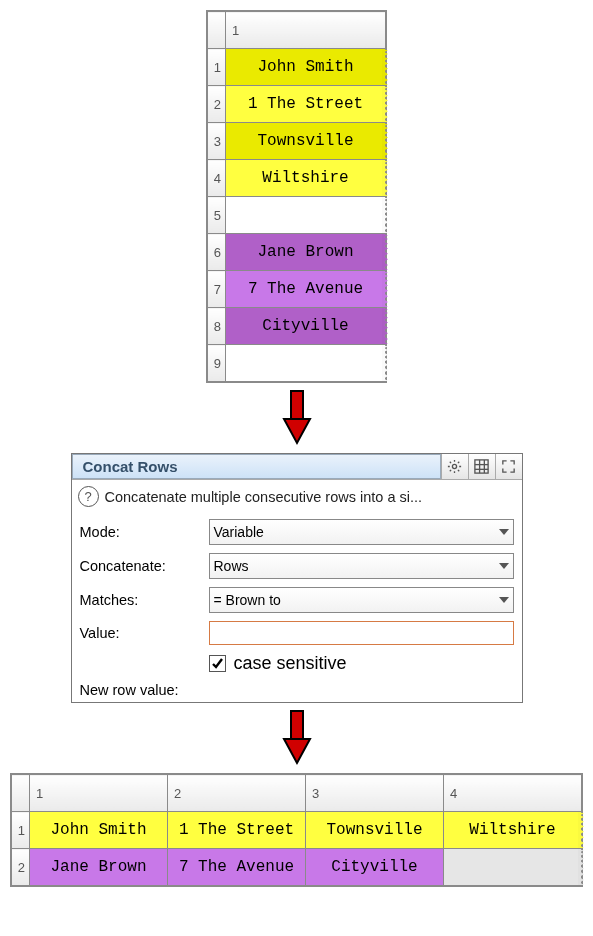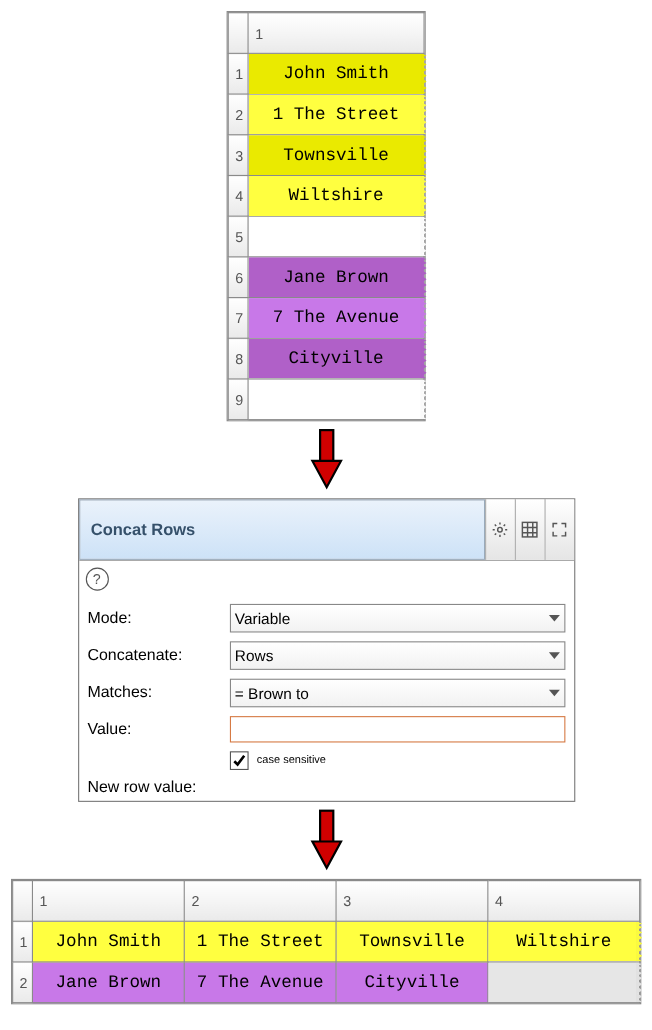--- a/index.html
+++ b/index.html
@@ -20,31 +20,31 @@
 .y2{background:#ffff40!important}
 .p1{background:#b060c8!important}
 .p2{background:#c878e8!important}
 .grey{background:#e6e6e6!important}
 
 .arrow{width:34px;height:58px;display:block}
 .arrow .out{stroke:#000;stroke-width:2;fill:#d00000}
 
 .panel{width:452px;border:1px solid #777;background:#fff;box-sizing:border-box;font-size:14.5px}
 .phead{display:flex;align-items:stretch;border-bottom:1px solid #aaa}
-.phead .title{flex:1;background:linear-gradient(#eaf2fb,#cde2f7);border:1px solid #9ab;color:#35506a;font-weight:600;padding:18px 10px;font-size:15px}
+.phead .title{flex:1;background:linear-gradient(#eaf2fb,#cde2f7);border:1px solid #9ab;color:#35506a;font-weight:600;padding:3px 10px;font-size:15px}
 .phead .btn{width:26px;display:flex;align-items:center;justify-content:center;border-left:1px solid #aaa;background:linear-gradient(#fff,#e5e5e5);color:#555}
 .phead svg{width:17px;height:17px;stroke:#555;fill:none;stroke-width:1.4}
 .pdesc{display:flex;align-items:center;gap:6px;padding:6px 8px 8px 6px;color:#222}
 .pdesc .q{width:19px;height:19px;border:1.5px solid #555;border-radius:50%;display:flex;align-items:center;justify-content:center;font-size:13px;color:#555;flex:none}
 .prow{display:flex;align-items:center;padding:4px 8px;gap:19px}
 .prow .lbl{width:110px}
 .sel{flex:1;height:24px;border:1px solid #888;background:linear-gradient(#fff,#f2f2f2);display:flex;align-items:center;justify-content:space-between;padding:0 4px;font-size:14px}
 .sel .tri{width:0;height:0;border-left:5px solid transparent;border-right:5px solid transparent;border-top:6px solid #555}
 .inp{flex:1;height:24px;border:1.5px solid #d67a44;background:#fff;padding:0 6px;box-sizing:border-box}
-.chk{display:flex;align-items:center;gap:8px;font-size:10px}
+.chk{display:flex;align-items:center;gap:8px;font-size:18px}
 .chk .box{width:15px;height:15px;border:1px solid #555;display:flex;align-items:center;justify-content:center;background:#fff}
 .chk svg{width:13px;height:13px;stroke:#000;stroke-width:2.4;fill:none}
 
 .grid2 td.cell{width:138px}
 </style>
 </head>
 <body>
 
 <div class="stack">
 
@@ -124,20 +124,21 @@
         <svg viewBox="0 0 18 18">
             <polyline points="3 7 3 3 7 3"></polyline>
             <polyline points="11 3 15 3 15 7"></polyline>
             <polyline points="15 11 15 15 11 15"></polyline>
             <polyline points="7 15 3 15 3 11"></polyline>
           </svg>
       </div>
     </div>
     <div class="pdesc">
       <span class="q">?</span>
+      <span>Concatenate multiple consecutive rows into a si...</span>
     </div>
     <div class="prow">
       <span class="lbl">Mode:</span>
       <div class="sel">
           <span>Variable</span>
           <span class="tri"></span>
         </div>
     </div>
     <div class="prow">
       <span class="lbl">Concatenate:</span>

